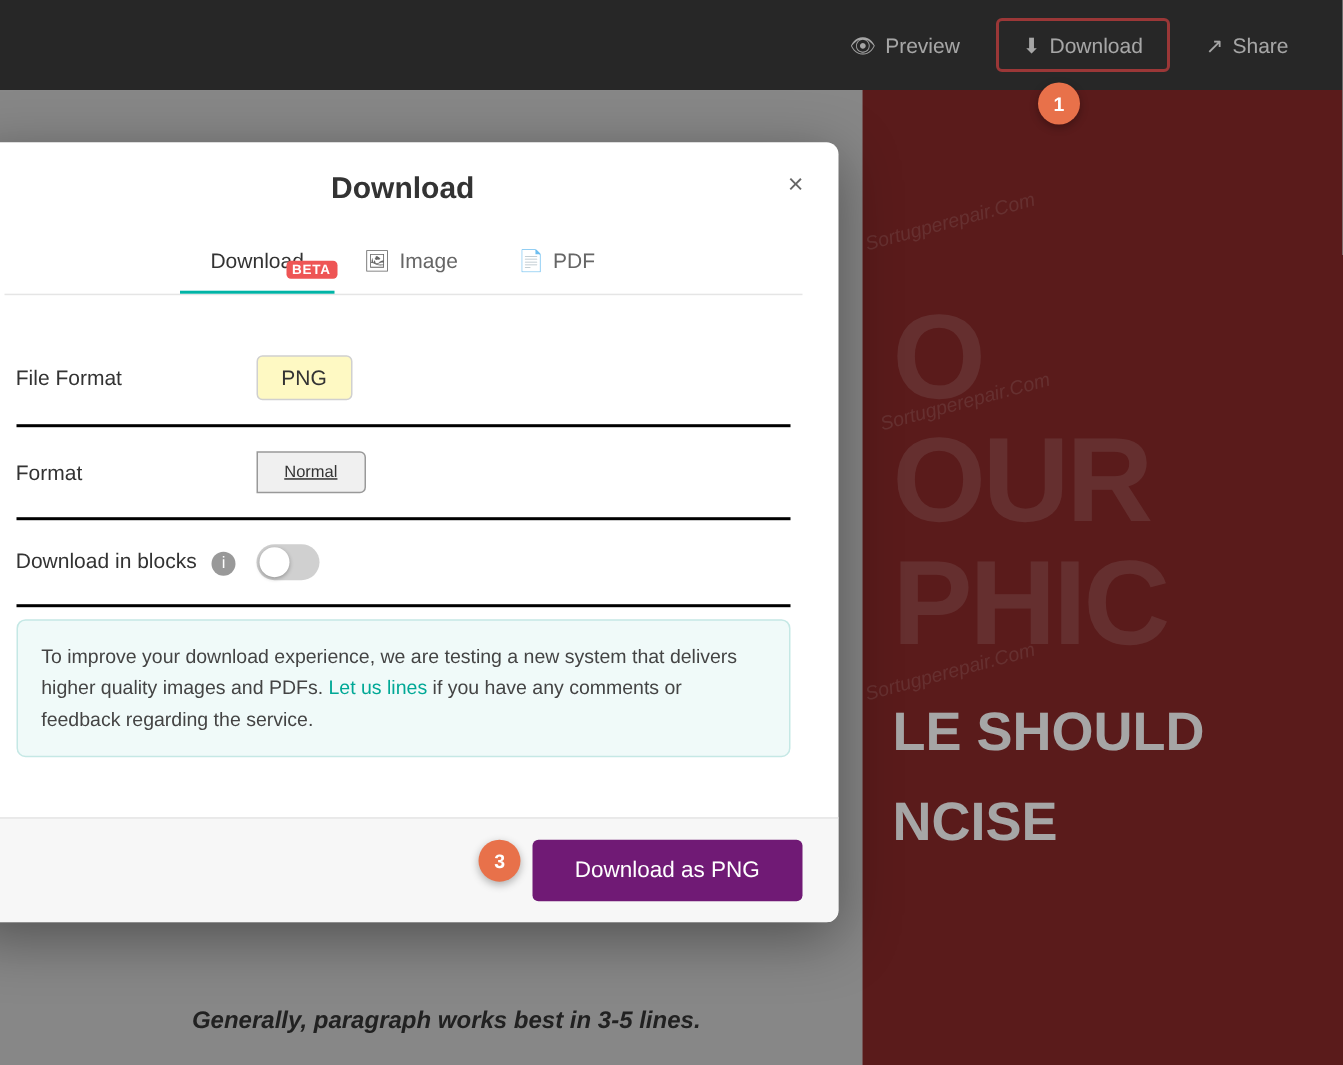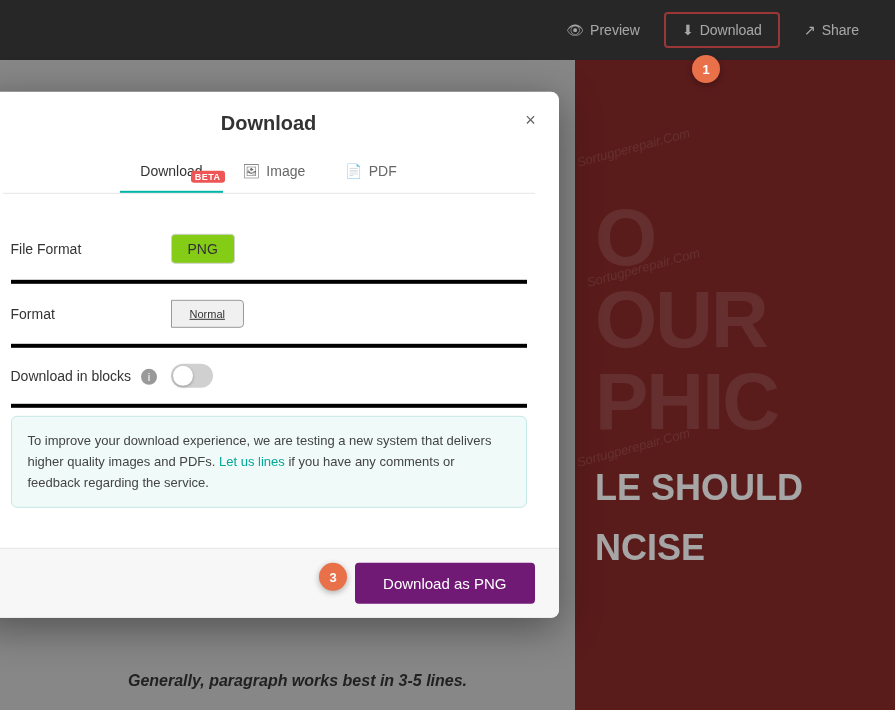--- a/index.html
+++ b/index.html
@@ -225,42 +225,42 @@
 
     
     .modal-body {
       padding: 24px 32px;
     }
 
     .form-row {
       display: flex;
       align-items: center;
       padding: 16px 0;
-      border-bottom: 4px solid #000000;
+      border-bottom: 2px solid #000000;
     }
 
     .form-row:last-of-type {
       border-bottom: none;
     }
 
     .form-label {
       width: 160px;
       font-size: 14px;
       color: #333;
       font-weight: 500;
     }
 
     .form-control {
       flex: 1;
     }
 
     
     .format-btn {
       padding: 6px 16px;
-      background: #84cc16;
+      background: #fef9c3;
       border: 1px solid #d0d0d0;
       border-radius: 4px;
       font-size: 14px;
       color: #333;
       cursor: pointer;
     }
 
     
     .quality-group {
       display: flex;

